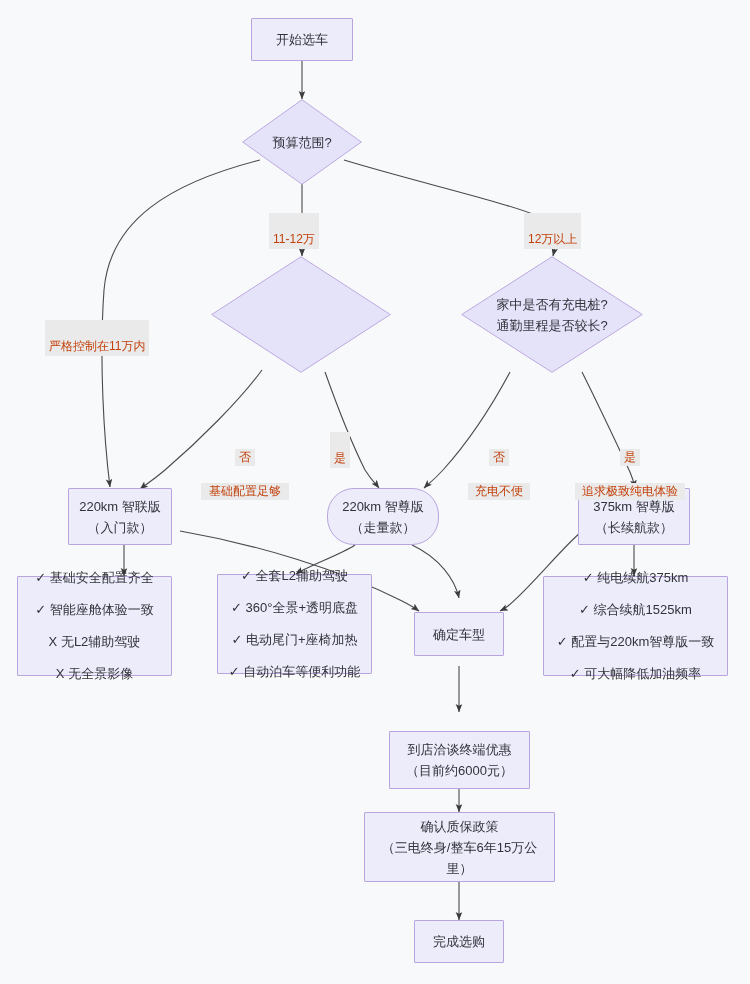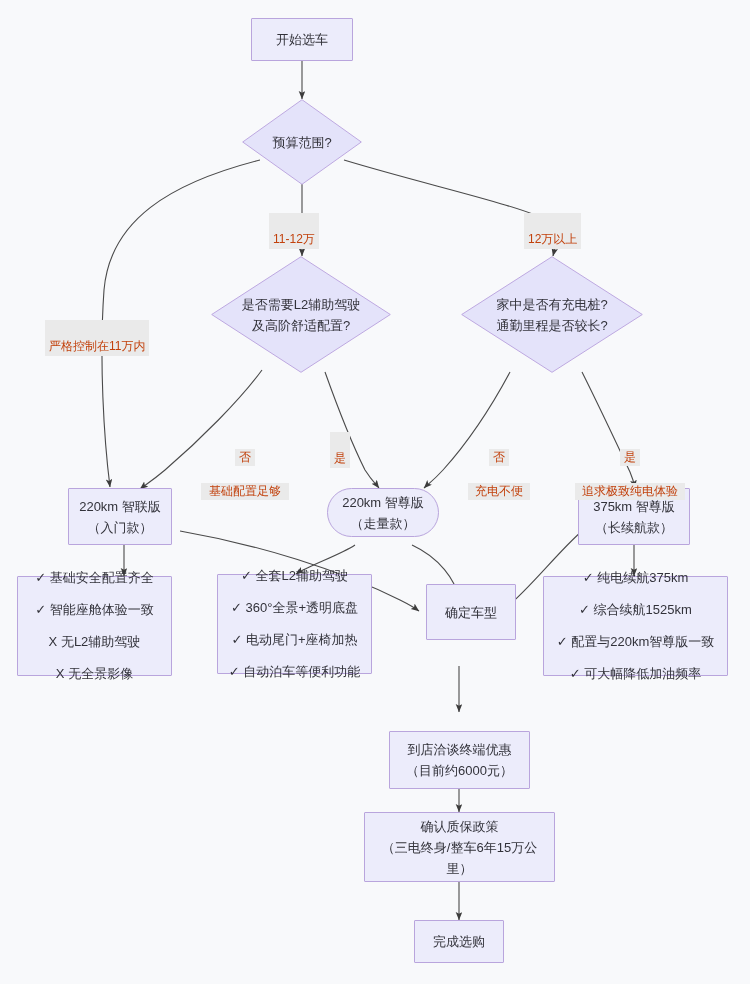--- a/index.html
+++ b/index.html
@@ -156,38 +156,36 @@
     <svg class="dia" viewBox="0 0 120 86" preserveAspectRatio="none">
       <polygon class="dia-shape" points="60,0.7 119.3,43 60,85.3 0.7,43"></polygon>
     </svg>
     <span class="node-text">预算范围?</span>
   </div>
 
   <div class="node decision" style="left:211px; top:256px; width:180px; height:117px;">
     <svg class="dia" viewBox="0 0 180 117" preserveAspectRatio="none">
       <polygon class="dia-shape" points="90,0.7 179.3,58.5 90,116.3 0.7,58.5"></polygon>
     </svg>
-    <span class="node-text">是否需要L2辅助驾驶
-及高阶舒适配置?</span>
   </div>
 
   <div class="node decision" style="left:461px; top:256px; width:182px; height:117px;">
     <svg class="dia" viewBox="0 0 182 117" preserveAspectRatio="none">
       <polygon class="dia-shape" points="91,0.7 181.3,58.5 91,116.3 0.7,58.5"></polygon>
     </svg>
     <span class="node-text">家中是否有充电桩?
 通勤里程是否较长?</span>
   </div>
 
   <div class="node process" style="left:68px; top:488px; width:104px; height:57px;">
     <span class="node-text">220km 智联版
 （入门款）</span>
   </div>
 
-  <div class="node process" style="left:327px; top:488px; width:112px; height:49px;border-radius:27px;">
+  <div class="node process" style="left:327px; top:488px; width:112px; height:57px;border-radius:27px;">
     <span class="node-text">220km 智尊版
 （走量款）</span>
   </div>
 
   <div class="node process" style="left:578px; top:488px; width:112px; height:57px;">
     <span class="node-text">375km 智尊版
 （长续航款）</span>
   </div>
 
   <div class="node process features" style="left:17px; top:576px; width:155px; height:100px;">
@@ -204,21 +202,21 @@
 ✓ 自动泊车等便利功能</span>
   </div>
 
   <div class="node process features" style="left:543px; top:576px; width:185px; height:100px;">
     <span class="node-text">✓ 纯电续航375km
 ✓ 综合续航1525km
 ✓ 配置与220km智尊版一致
 ✓ 可大幅降低加油频率</span>
   </div>
 
-  <div class="node process" style="left:414px; top:584px; width:90px; height:56px;margin-left:12px;">
+  <div class="node process" style="left:414px; top:612px; width:90px; height:44px;">
     <span class="node-text">确定车型</span>
   </div>
 
   <div class="node process" style="left:389px; top:731px; width:141px; height:58px;">
     <span class="node-text">到店洽谈终端优惠
 （目前约6000元）</span>
   </div>
 
   <div class="node process" style="left:364px; top:812px; width:191px; height:70px;">
     <span class="node-text">确认质保政策

